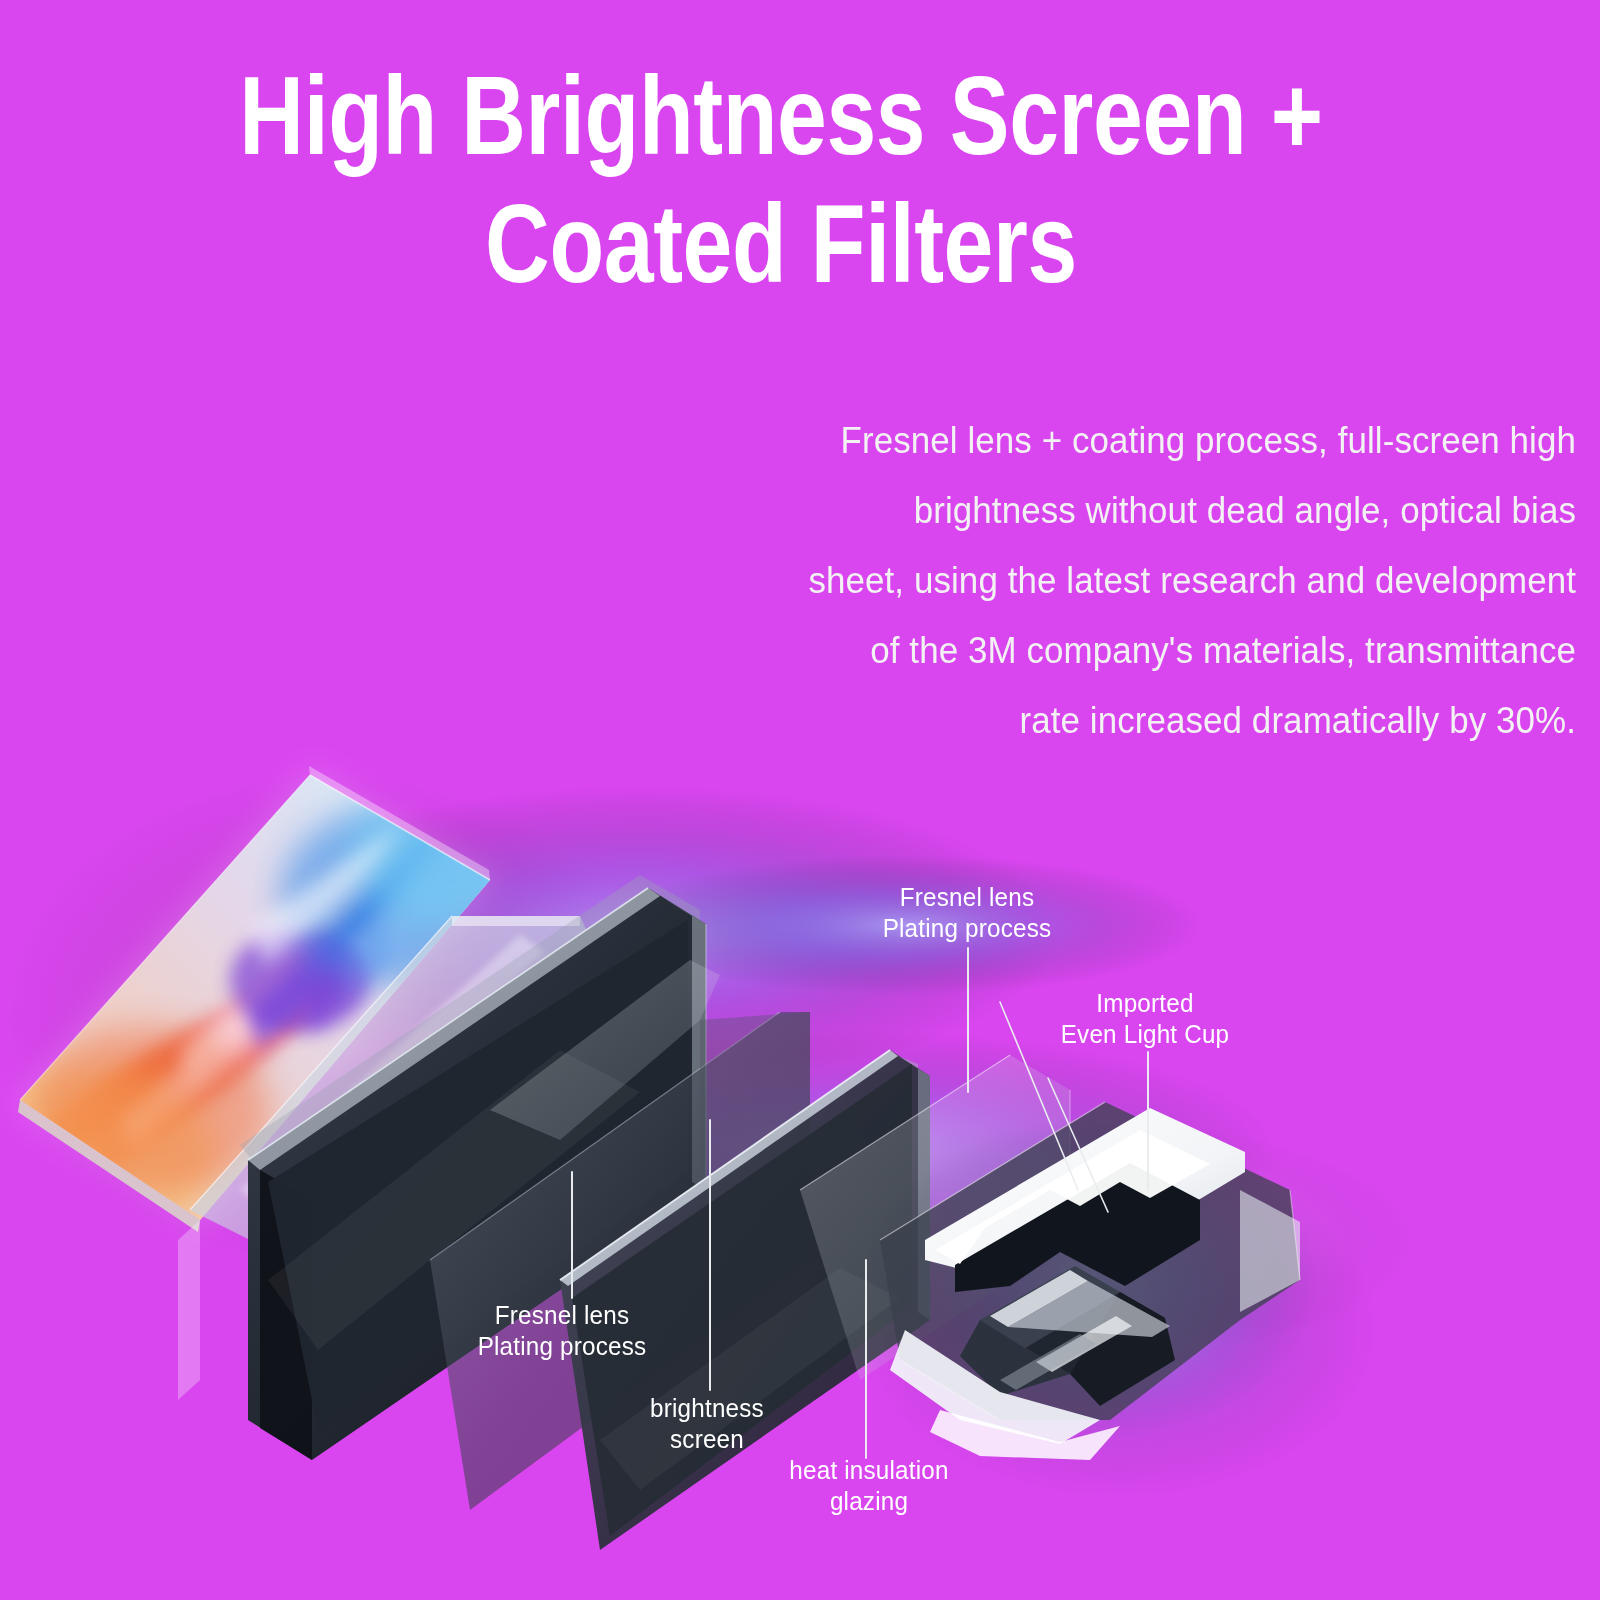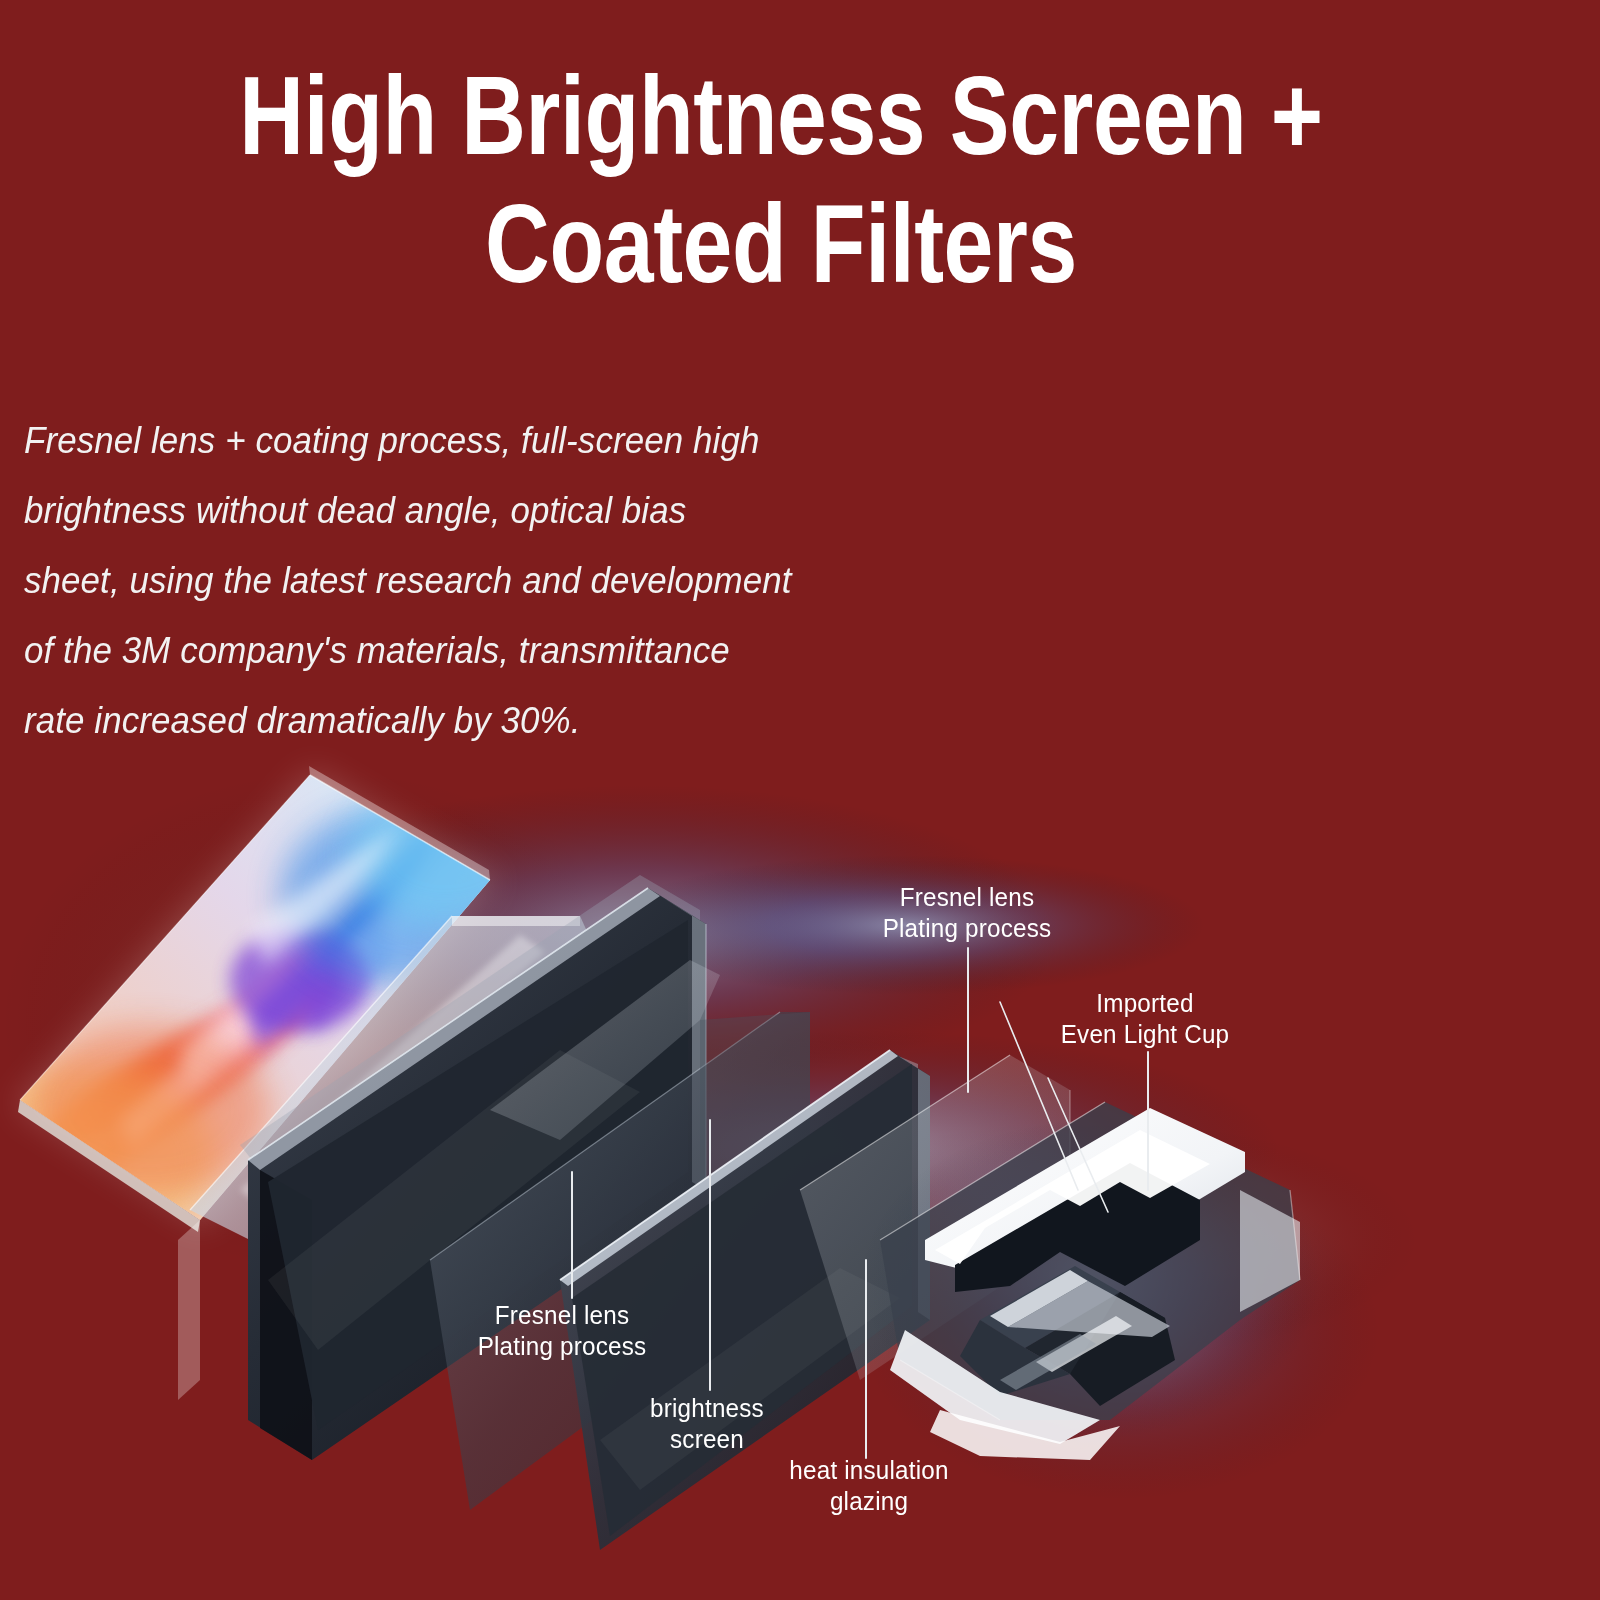--- a/index.html
+++ b/index.html
@@ -1,21 +1,21 @@
 <!DOCTYPE html>
 <html><head>
 <meta charset="utf-8">
 <style>
   html,body{margin:0;padding:0;background:#000;}
   body{
     width:1600px;height:1600px;overflow:hidden;position:relative;
     font-family:"Liberation Sans","DejaVu Sans",sans-serif;
     color:#fff;-webkit-font-smoothing:antialiased;
   }
-  #stage{position:absolute;inset:0;background:#7f1d1d;overflow:hidden;}
+  #stage{position:absolute;inset:0;background:#d946ef;overflow:hidden;}
 
   
   #title-block{
     position:absolute;left:0;right:0;top:52px;text-align:center;
     padding-right:38px;
   }
   .title-line{
     display:block;
     font-family:"Liberation Sans Narrow","Liberation Sans","DejaVu Sans Condensed",sans-serif;
     font-weight:700;
@@ -23,21 +23,21 @@
     line-height:128px;
     letter-spacing:-0.5px;
     color:#ffffff;
     transform:scaleX(0.80);
     transform-origin:center center;
     white-space:nowrap;
   }
 
   
   #body-block{
-    position:absolute;left:0;right:0;top:406px;text-align:left;font-style:italic;
+    position:absolute;left:0;right:0;top:406px;text-align:right;
   }
   .body-line{
     display:block;
     font-size:36px;
     line-height:70px;
     font-weight:400;
     color:#f2f2f2;
     letter-spacing:0.1px;
     white-space:nowrap;
     transform:scaleX(0.97);

